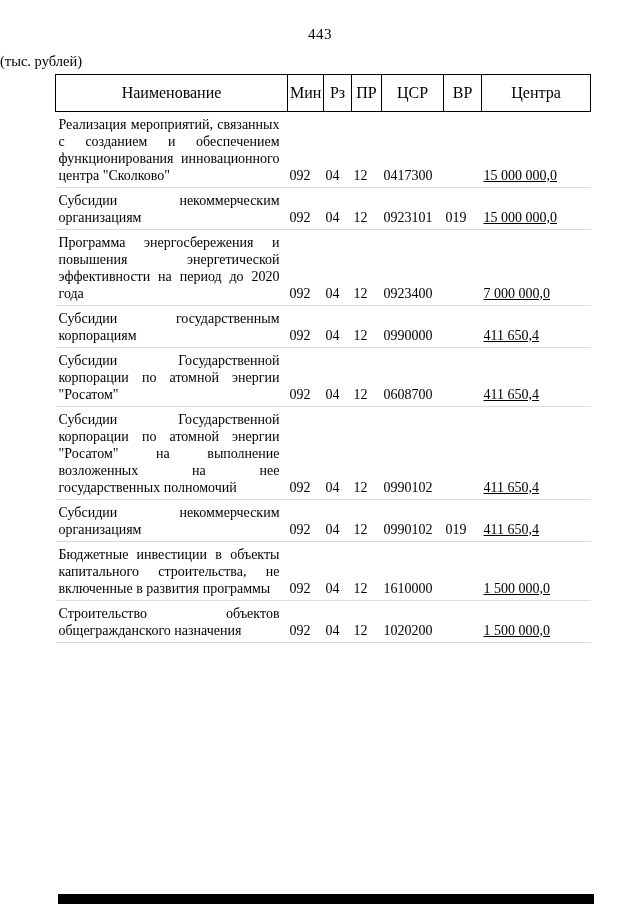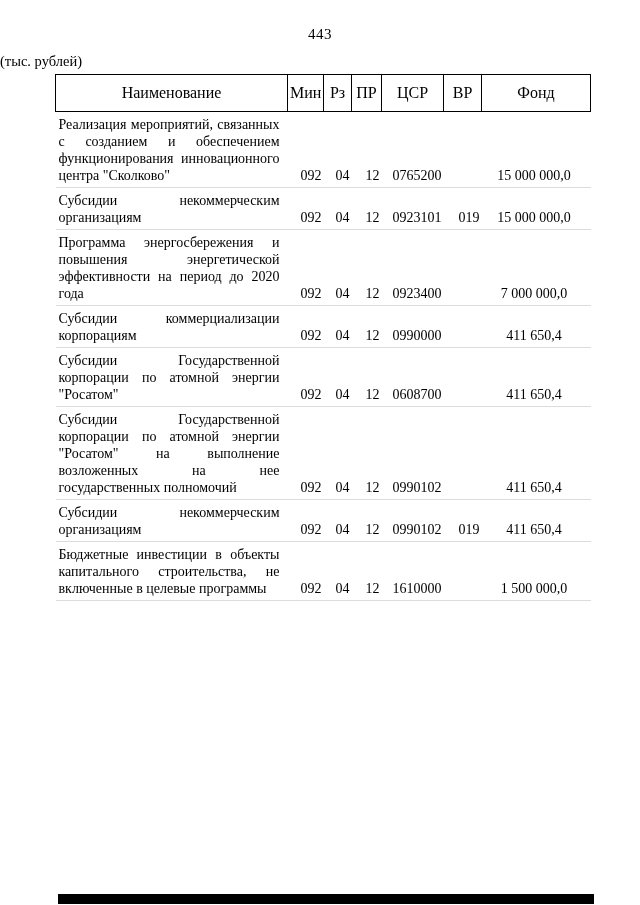--- a/index.html
+++ b/index.html
@@ -48,27 +48,28 @@
     border-bottom: 1px solid #dcdcdc;
     line-height: 17px;
   }
   table.budget tbody td.name {
     text-align: justify;
     vertical-align: top;
     padding-right: 8px;
     padding-left: 3px;
   }
   table.budget tbody td.code {
-    text-align: right;
+    text-align: left;
     white-space: nowrap;
   }
   table.budget tbody td.sum {
-    text-align: center;
+    text-align: left;
     padding-right: 6px;
     white-space: nowrap;
+    text-decoration: underline;
   }
   .scan-bar {
     position: absolute;
     left: 58px;
     right: 46px;
     bottom: 1px;
     height: 10px;
     background: #000;
   }
 </style>
@@ -92,30 +93,30 @@
       <col style="width:109px">
     </colgroup>
     <thead>
       <tr>
         <th>Наименование</th>
         <th>Мин</th>
         <th>Рз</th>
         <th>ПР</th>
         <th>ЦСР</th>
         <th>ВР</th>
-        <th>Фонд</th>
+        <th>Центра</th>
       </tr>
     </thead>
     <tbody>
         <tr>
           <td class="name">Реализация мероприятий, связанных с созданием и обеспечением функционирования инновационного центра "Сколково"</td>
           <td class="code">092</td>
           <td class="code">04</td>
           <td class="code">12</td>
-          <td class="code">0765200</td>
+          <td class="code">0417300</td>
           <td class="code"></td>
           <td class="sum">15 000 000,0</td>
         </tr>
         <tr>
           <td class="name">Субсидии некоммерческим организациям</td>
           <td class="code">092</td>
           <td class="code">04</td>
           <td class="code">12</td>
           <td class="code">0923101</td>
           <td class="code">019</td>
@@ -124,21 +125,21 @@
         <tr>
           <td class="name">Программа энергосбережения и повышения энергетической эффективности на период до 2020 года</td>
           <td class="code">092</td>
           <td class="code">04</td>
           <td class="code">12</td>
           <td class="code">0923400</td>
           <td class="code"></td>
           <td class="sum">7 000 000,0</td>
         </tr>
         <tr>
-          <td class="name">Субсидии коммерциализации корпорациям</td>
+          <td class="name">Субсидии государственным корпорациям</td>
           <td class="code">092</td>
           <td class="code">04</td>
           <td class="code">12</td>
           <td class="code">0990000</td>
           <td class="code"></td>
           <td class="sum">411 650,4</td>
         </tr>
         <tr>
           <td class="name">Субсидии Государственной корпорации по атомной энергии "Росатом"</td>
           <td class="code">092</td>
@@ -160,25 +161,34 @@
         <tr>
           <td class="name">Субсидии некоммерческим организациям</td>
           <td class="code">092</td>
           <td class="code">04</td>
           <td class="code">12</td>
           <td class="code">0990102</td>
           <td class="code">019</td>
           <td class="sum">411 650,4</td>
         </tr>
         <tr>
-          <td class="name">Бюджетные инвестиции в объекты капитального строительства, не включенные в целевые программы</td>
+          <td class="name">Бюджетные инвестиции в объекты капитального строительства, не включенные в развития программы</td>
           <td class="code">092</td>
           <td class="code">04</td>
           <td class="code">12</td>
           <td class="code">1610000</td>
+          <td class="code"></td>
+          <td class="sum">1 500 000,0</td>
+        </tr>
+        <tr>
+          <td class="name">Строительство объектов общегражданского назначения</td>
+          <td class="code">092</td>
+          <td class="code">04</td>
+          <td class="code">12</td>
+          <td class="code">1020200</td>
           <td class="code"></td>
           <td class="sum">1 500 000,0</td>
         </tr>
       </tbody>
   </table>
 
   <div class="scan-bar"></div>
 
 </div>
 

